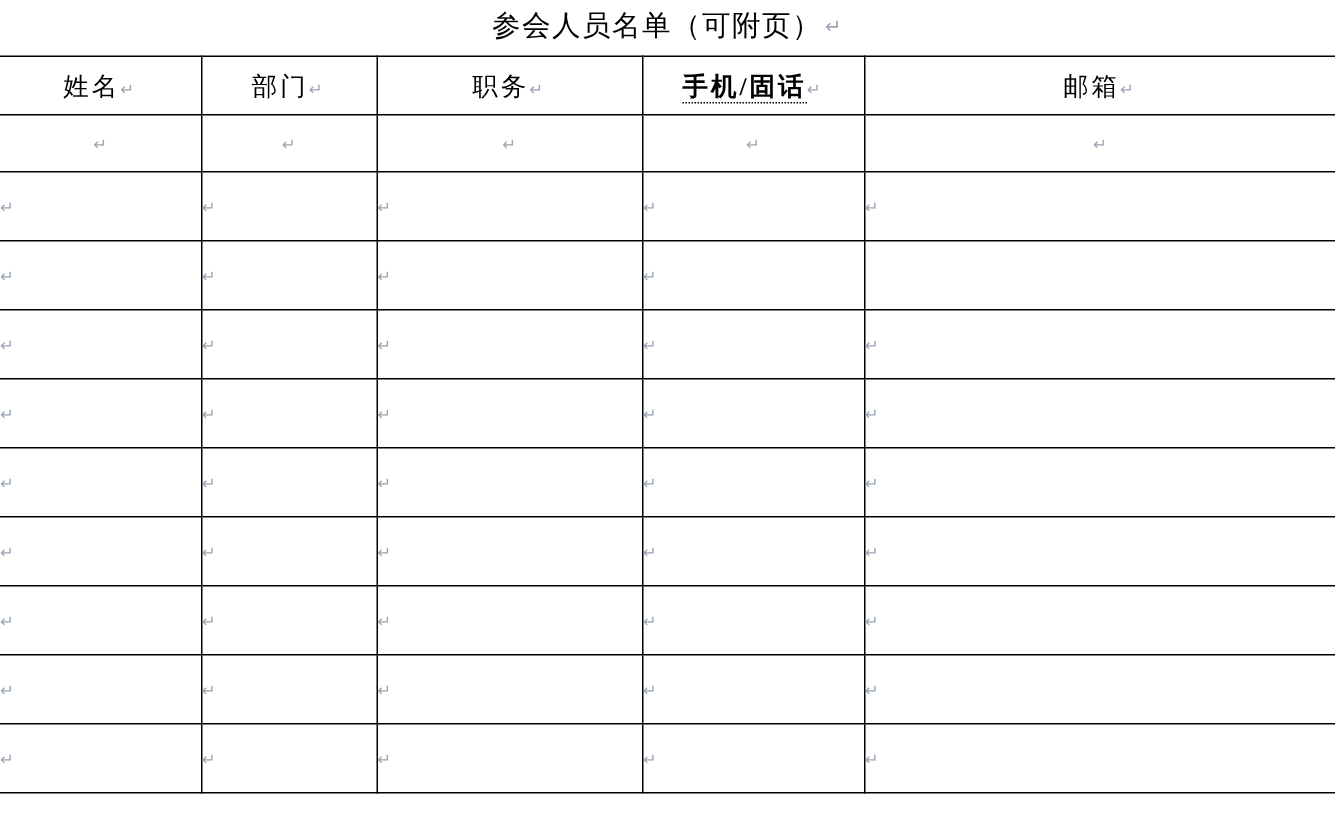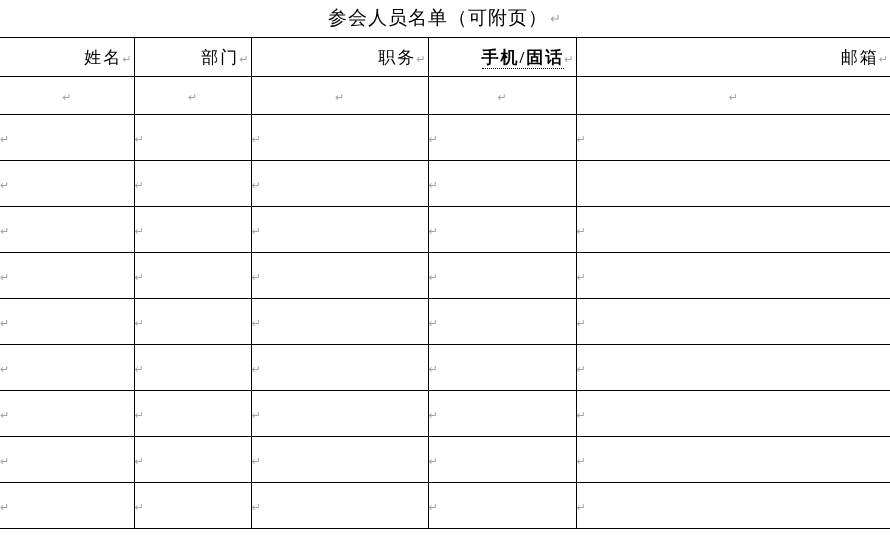--- a/index.html
+++ b/index.html
@@ -62,21 +62,21 @@
     border-right: none;
   }
   .col-name    { width: 134px; }
   .col-dept    { width: 117px; }
   .col-title   { width: 177px; }
   .col-phone   { width: 148px; }
   .col-email   { width: 314px; }
 
   thead th {
     height: 38px;
-    text-align: right;
+    text-align: center;
     font-size: 17px;
     letter-spacing: 2px;
   }
   thead th .hdr {
     display: inline-block;
     white-space: nowrap;
   }
   .underline-dotted {
     border-bottom: 1px dotted #000;
     padding-bottom: 1px;

